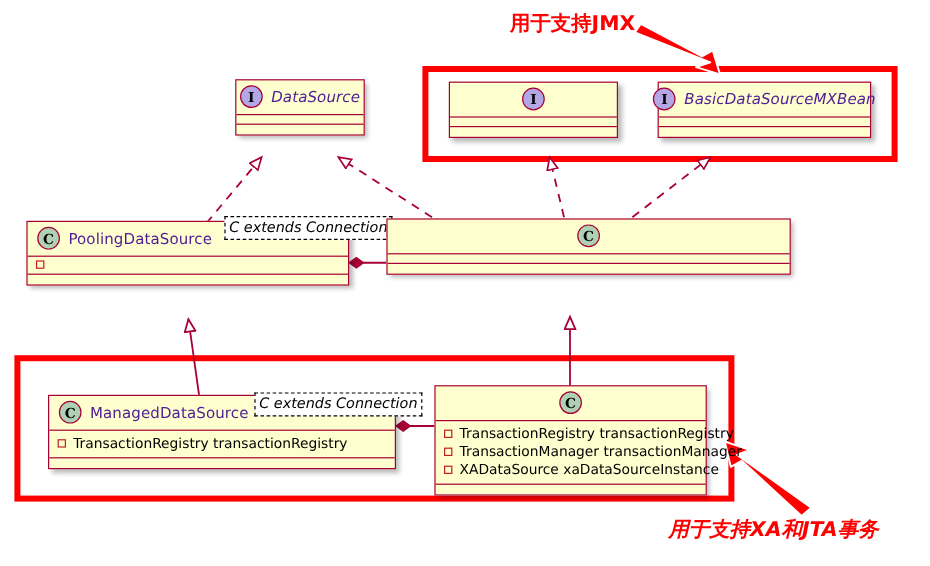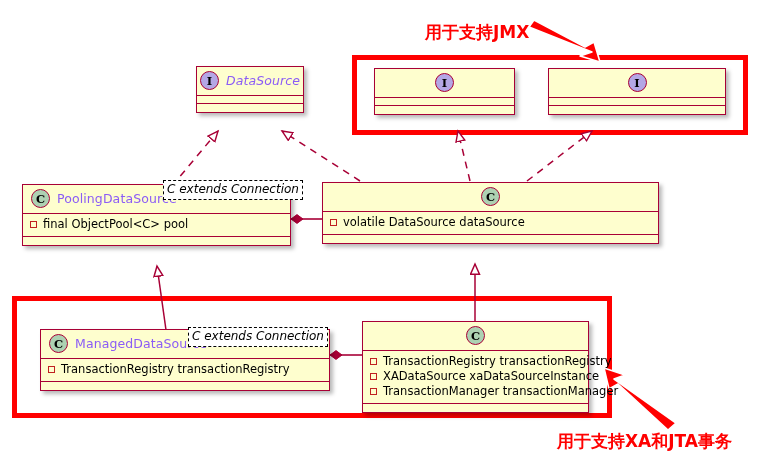--- a/index.html
+++ b/index.html
@@ -40,21 +40,21 @@
     padding: 4px 8px 5px 8px;
     border-bottom: 1.5px solid #A80036;
     box-sizing: border-box;
     white-space: nowrap;
   }
   .uml-header.left {
     justify-content: flex-start;
   }
   .uml-name {
     font-size: 12.5px;
-    color: #8b5cf6;
+    color: #4c1d95;
     letter-spacing: 0.1px;
   }
   .uml-name.iface {
     font-style: italic;
   }
   .stereo {
     width: 19px;
     height: 19px;
     border-radius: 50%;
     display: inline-flex;
@@ -111,20 +111,21 @@
     position: absolute;
     background: #FFFFFF;
     border: 1.2px dashed #000000;
     font-size: 12px;
     font-style: italic;
     color: #000000;
     padding: 1px 3px 2px 3px;
     white-space: nowrap;
     box-sizing: border-box;
     line-height: 15px;
+    margin-left: 24px;
   }
 
   
   .red-frame {
     position: absolute;
     border: 5px solid #FF0000;
     background: transparent;
     box-sizing: border-box;
   }
 
@@ -218,49 +219,45 @@
     <div class="uml-header">
       <span class="stereo iface-ico">I</span>
     </div>
     <div class="uml-fields empty"></div>
     <div class="uml-methods"></div>
   </div>
 
   <div class="uml-box" style="left:548px; top:68px; width:178px;">
     <div class="uml-header">
       <span class="stereo iface-ico">I</span>
+      <span class="uml-name iface">BasicDataSourceMXBean</span>
     </div>
     <div class="uml-fields empty"></div>
     <div class="uml-methods"></div>
   </div>
 
   <div class="uml-box" style="left:22px; top:184px; width:269px;">
     <div class="uml-header left">
       <span class="stereo class-ico">C</span>
       <span class="uml-name">PoolingDataSource</span>
     </div>
     <div class="uml-fields">
       <div class="field-row">
         <span class="vis-priv"></span>
-        <span>final ObjectPool&lt;C&gt; pool</span>
       </div>
     </div>
     <div class="uml-methods"></div>
   </div>
   <div class="generic-tag" style="left:163px; top:180px;">C extends Connection</div>
 
   <div class="uml-box" style="left:322px; top:182px; width:337px;">
     <div class="uml-header">
       <span class="stereo class-ico">C</span>
     </div>
     <div class="uml-fields">
-      <div class="field-row">
-        <span class="vis-priv"></span>
-        <span>volatile DataSource dataSource</span>
-      </div>
     </div>
     <div class="uml-methods"></div>
   </div>
 
   <div class="uml-box" style="left:40px; top:329px; width:290px;">
     <div class="uml-header left">
       <span class="stereo class-ico">C</span>
       <span class="uml-name">ManagedDataSource</span>
     </div>
     <div class="uml-fields">
@@ -277,27 +274,27 @@
     <div class="uml-header">
       <span class="stereo class-ico">C</span>
     </div>
     <div class="uml-fields">
       <div class="field-row">
         <span class="vis-priv"></span>
         <span>TransactionRegistry transactionRegistry</span>
       </div>
       <div class="field-row">
         <span class="vis-priv"></span>
+        <span>TransactionManager transactionManager</span>
+      </div>
+      <div class="field-row">
+        <span class="vis-priv"></span>
         <span>XADataSource xaDataSourceInstance</span>
       </div>
-      <div class="field-row">
-        <span class="vis-priv"></span>
-        <span>TransactionManager transactionManager</span>
-      </div>
-    </div>
-    <div class="uml-methods"></div>
-  </div>
-
-  <div class="annot" style="left:425px; top:21px;">用于支持JMX</div>
-
-  <div class="annot" style="left:557px; top:430px;">用于支持XA和JTA事务</div>
+    </div>
+    <div class="uml-methods"></div>
+  </div>
+
+  <div class="annot" style="left:425px; top:8px;">用于支持JMX</div>
+
+  <div class="annot" style="left:557px; top:430px;font-style:italic;">用于支持XA和JTA事务</div>
 
 </div>
 
 </body></html>

